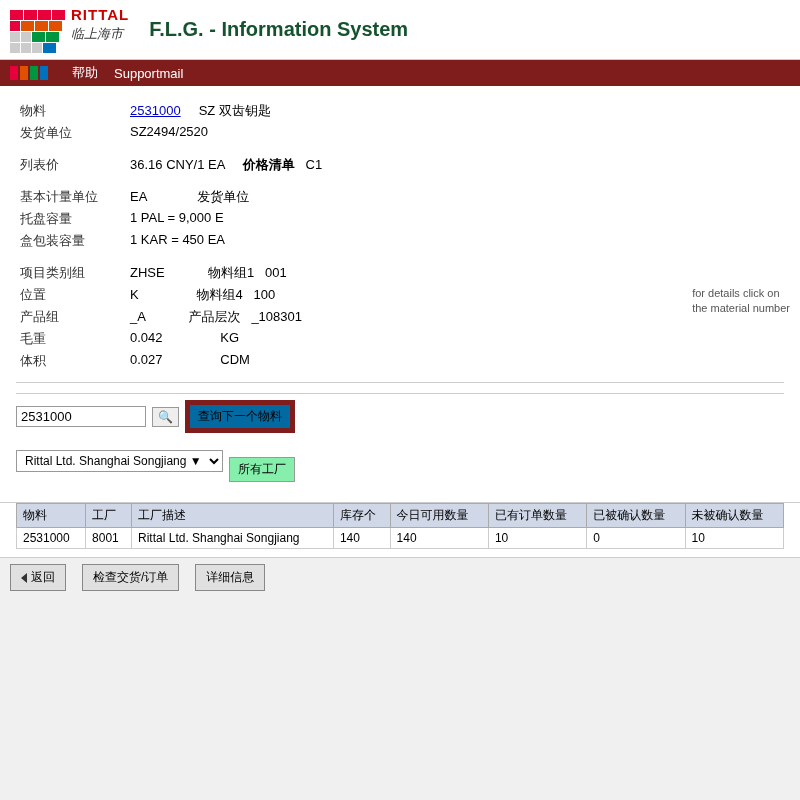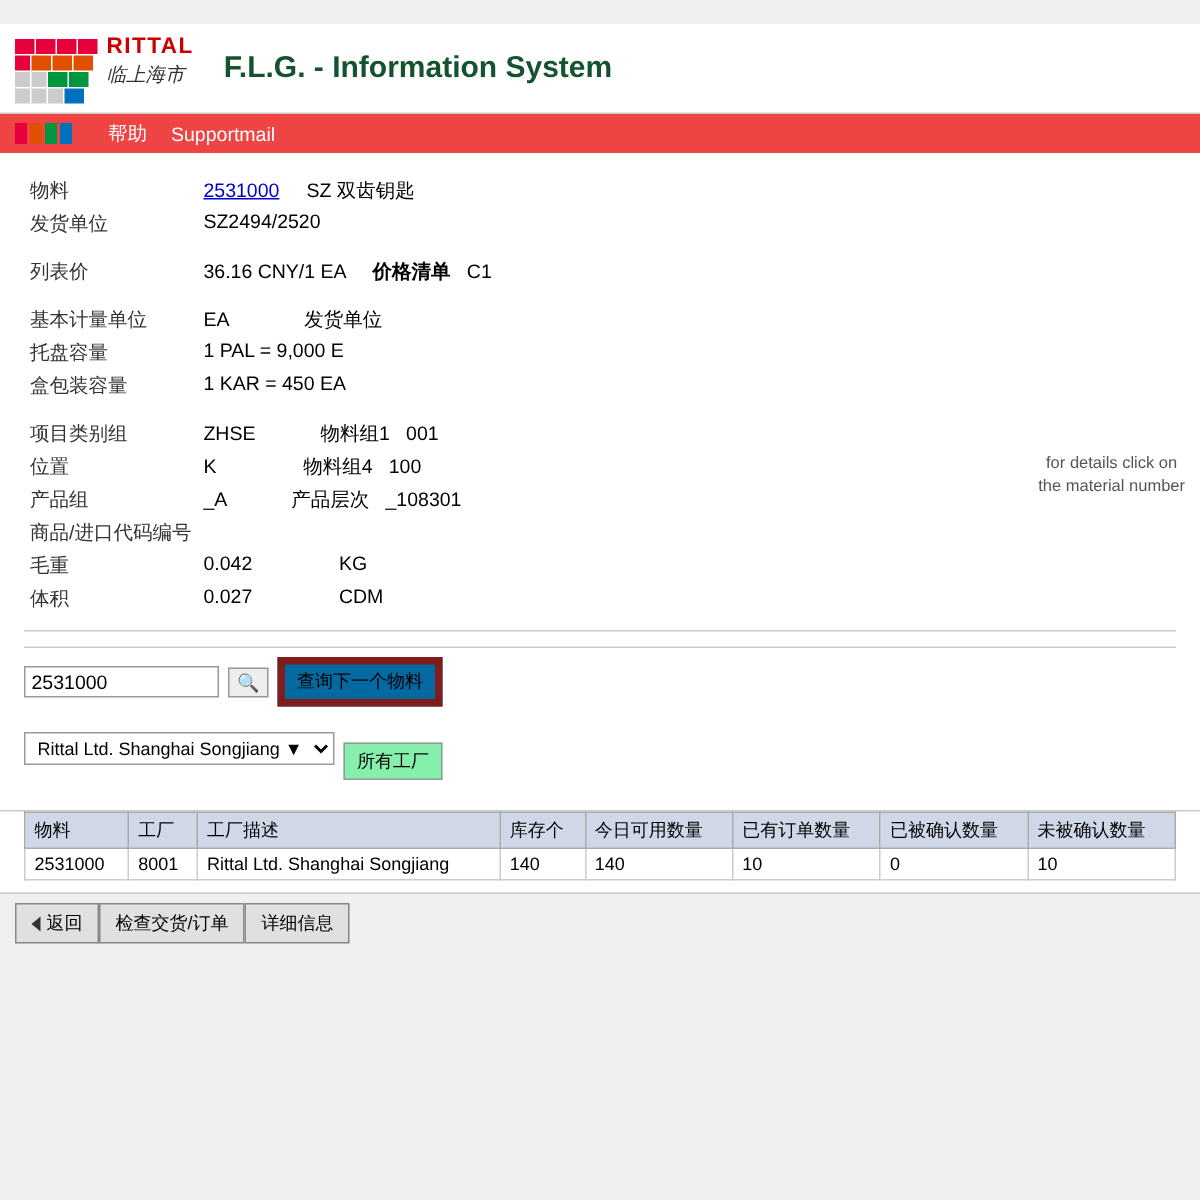--- a/index.html
+++ b/index.html
@@ -12,21 +12,20 @@
       color: #000;
     }
 
     
     .header {
       background: #fff;
       display: flex;
       align-items: center;
       padding: 6px 10px;
       border-bottom: 1px solid #ccc;
-      margin-top: 16px;
     }
     .logo-area {
       display: flex;
       flex-direction: column;
       align-items: flex-start;
       margin-right: 16px;
     }
     .rittal-logo {
       font-weight: bold;
       font-size: 15px;
@@ -41,21 +40,21 @@
     }
     .app-title {
       font-size: 20px;
       font-weight: bold;
       color: #14532d;
       margin-left: 4px;
     }
 
     
     .nav-bar {
-      background: #ef4444;
+      background: #7f1d1d;
       display: flex;
       align-items: center;
       padding: 4px 10px;
       gap: 16px;
     }
     .nav-stripe {
       display: flex;
       gap: 2px;
       margin-right: 8px;
     }
@@ -106,21 +105,21 @@
     }
     .section-gap td {
       height: 10px;
     }
     .side-note {
       position: absolute;
       right: 10px;
       top: 200px;
       font-size: 11px;
       color: #555;
-      text-align: center;
+      text-align: left;
       line-height: 1.4;
     }
 
     
     .divider {
       border: none;
       border-top: 1px solid #ccc;
       margin: 10px 0;
     }
 
@@ -200,21 +199,21 @@
       padding: 3px 6px;
       background: #fff;
       white-space: nowrap;
     }
 
     
     .bottom-bar {
       background: #f0f0f0;
       padding: 6px 10px;
       display: flex;
-      gap: 0;
+      gap: 16px;
       border-top: 1px solid #ccc;
     }
     .bottom-btn {
       border: 1px solid #888;
       background: #e0e0e0;
       padding: 4px 10px;
       cursor: pointer;
       font-size: 12px;
       display: flex;
       align-items: center;
@@ -359,24 +358,20 @@
       <td class="label-col">产品组</td>
       <td class="value-col">
         <span>_A</span>
         &nbsp;&nbsp;&nbsp;&nbsp;&nbsp;&nbsp;&nbsp;&nbsp;&nbsp;&nbsp;
         <span>产品层次</span>
         &nbsp;
         <span>_108301</span>
       </td>
     </tr>
     <tr>
-      <td class="label-col">商品/进口代码编号</td>
-      <td class="value-col"></td>
-    </tr>
-    <tr>
       <td class="label-col">毛重</td>
       <td class="value-col">
         <span>0.042</span>
         &nbsp;&nbsp;&nbsp;&nbsp;&nbsp;&nbsp;&nbsp;&nbsp;&nbsp;&nbsp;&nbsp;&nbsp;&nbsp;&nbsp;
         <span>KG</span>
       </td>
     </tr>
     <tr>
       <td class="label-col">体积</td>
       <td class="value-col">

